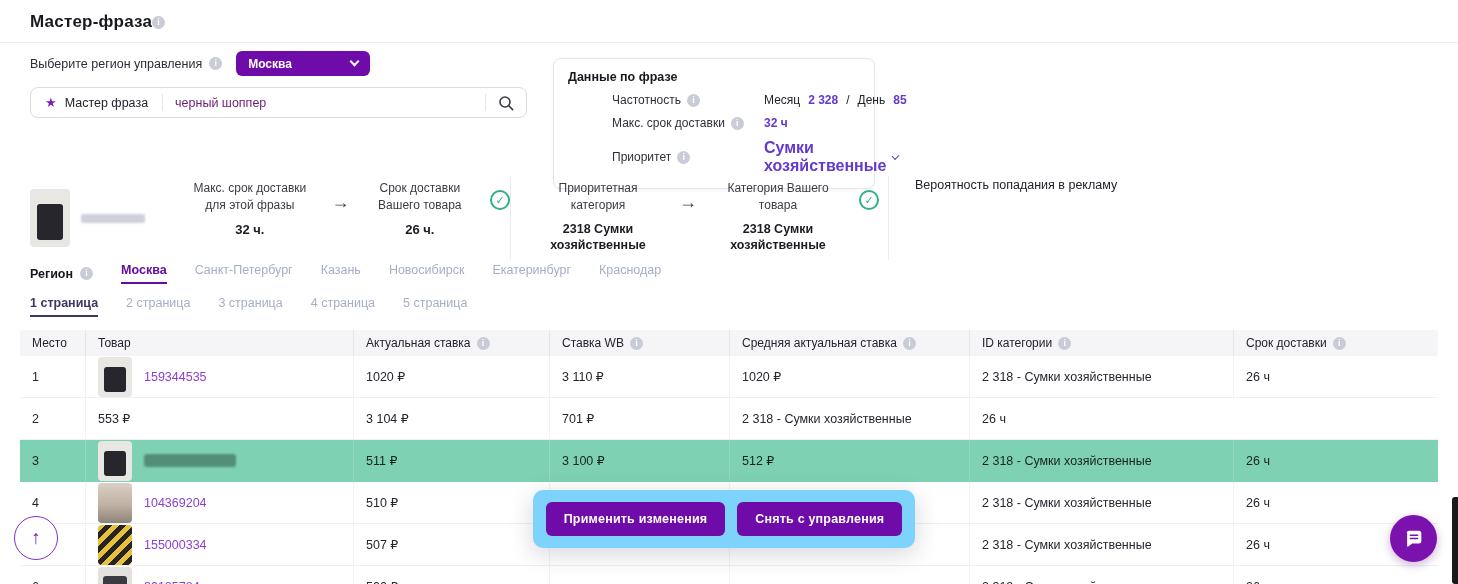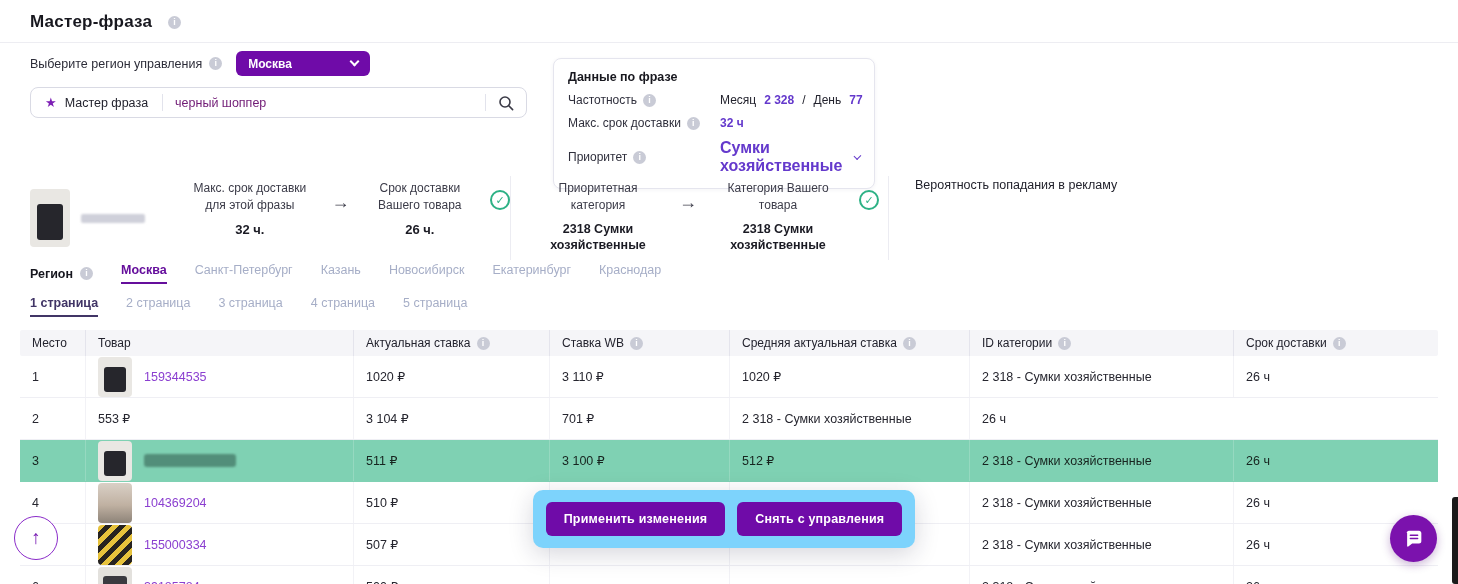--- a/index.html
+++ b/index.html
@@ -19,21 +19,21 @@
 
   .info-icon{ width:13px; height:13px; border-radius:50%; background:#c9cbd6; color:#fff;
     font-size:9px; font-weight:700; display:inline-flex; align-items:center; justify-content:center;
     flex:none; line-height:1; cursor:pointer; }
 
   .chev{ width:7px; height:7px; border-right:2px solid currentColor; border-bottom:2px solid currentColor;
     transform:rotate(45deg); margin-top:-4px; display:inline-block; }
   .chev.small{ width:6px; height:6px; border-width:1.5px; margin-left:5px; margin-top:-2px; }
 
   
-  .page-header{ position:absolute; left:30px; top:12px; display:flex; align-items:center; gap:16px; }
+  .page-header{ position:absolute; left:30px; top:12px; display:flex; align-items:center; gap:0; }
   .page-header h1{ font-size:17px; font-weight:700; color:#18181f; letter-spacing:.2px; }
   .title-divider{ position:absolute; top:42px; left:0; width:100%; border-top:1px solid #ededf2; }
 
   
   .control-row{ position:absolute; left:30px; top:51px; display:flex; align-items:center; gap:14px; }
   .control-label{ display:flex; gap:7px; align-items:center; font-size:12.5px; color:#2c2c38; }
   .region-dropdown{ min-width:134px; height:25px; background:var(--accent); border-radius:6px; color:#fff;
     display:flex; align-items:center; justify-content:space-between; padding:0 12px;
     font-size:12px; font-weight:700; cursor:pointer; }
 
@@ -44,21 +44,21 @@
   .star-icon{ color:#7d1fb5; font-size:13px; }
   .search-sep{ width:1px; height:17px; background:#e2e3ec; flex:none; }
   .search-input{ flex:1; border:none; outline:none; font-size:12.5px; color:#701a75; padding:0 12px;
     font-family:inherit; background:transparent; min-width:0; }
   .search-btn{ display:flex; align-items:center; padding:0 12px; background:none; border:none; cursor:pointer; height:100%; }
 
   
   .phrase-card{ position:absolute; left:553px; top:58px; width:322px; border:1px solid #e5e5ee; border-radius:8px;
     background:#fff; padding:11px 14px 13px; box-shadow:0 1px 4px rgba(40,40,80,.05); }
   .phrase-card h2{ font-size:12.5px; font-weight:700; color:#18181f; }
-  .pc-row{ display:flex; align-items:center; margin-top:9px; }
+  .pc-row{ display:flex; align-items:center; margin-top:9px;margin-left:44px; }
   .pc-label{ width:152px; display:flex; align-items:center; gap:6px; font-size:12px; color:#2f2f3c; flex:none; }
   .pc-value{ font-size:12px; color:#23232e; display:flex; align-items:flex-end; gap:8px; white-space:nowrap; }
   .pv{ color:var(--val); font-weight:700; }
   .pc-dd{ color:var(--val); font-weight:600; display:flex; align-items:center; cursor:pointer; }
 
   
   .summary{ position:absolute; left:30px; top:176px; right:30px; height:84px; display:flex; align-items:stretch; }
   .prod-block{ width:134px; display:flex; align-items:center; gap:11px; flex:none; }
   .sum-thumb{ width:40px !important; height:58px !important; }
   .redacted-name{ width:64px; height:9px; background:#cfd0da; border-radius:2px; filter:blur(1px); }
@@ -173,21 +173,21 @@
   <div class="pc-row">
     <span class="pc-label">
       <span>Частотность</span>
       <span class="info-icon">i</span>
     </span>
     <span class="pc-value">
       <span>Месяц</span>
       <span class="pv">2 328</span>
       <span>/</span>
       <span>День</span>
-      <span class="pv">77</span>
+      <span class="pv">85</span>
     </span>
   </div>
   <div class="pc-row">
     <span class="pc-label">
       <span>Макс. срок доставки</span>
       <span class="info-icon">i</span>
     </span>
     <span class="pc-value pv">32 ч</span>
   </div>
   <div class="pc-row">

